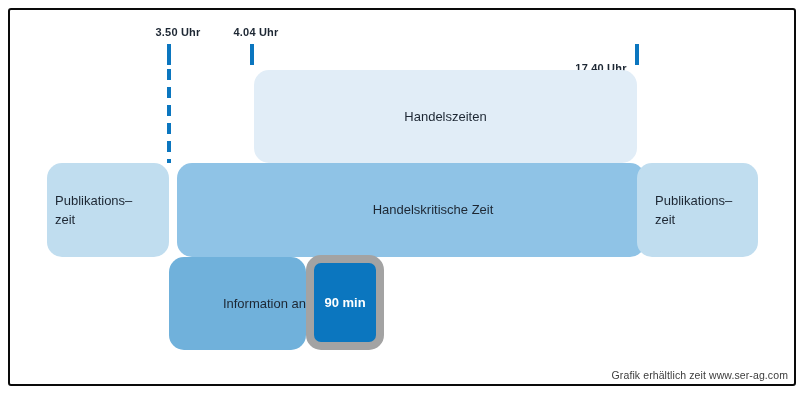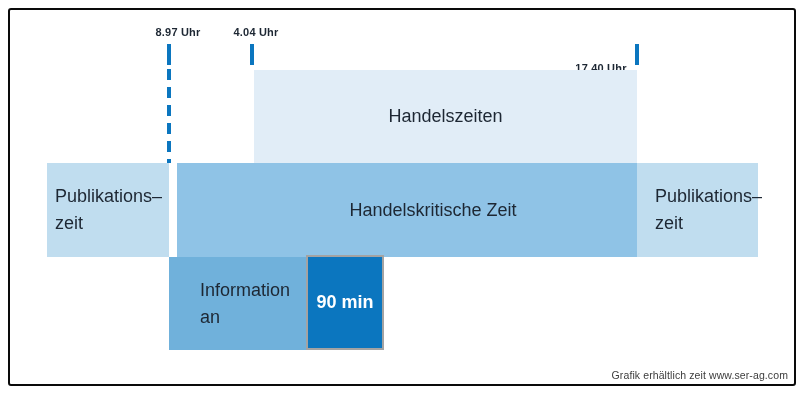--- a/index.html
+++ b/index.html
@@ -60,24 +60,25 @@
     );
   }
 
   
   .box {
     position: absolute;
     box-sizing: border-box;
     display: flex;
     align-items: center;
     justify-content: center;
-    font-size: 18px;
+    font-size: 13px;
     font-weight: 500;
     color: var(--text);
     line-height: 1.5;
+    border-radius: 15px;
   }
   #handelszeiten-box {
     left: 254px; top: 70px; width: 383px; height: 93px;
     background: var(--box-lightest);
   }
   #pubzeit-left-box {
     left: 47px; top: 163px; width: 122px; height: 94px;
     background: var(--box-light);
     justify-content: flex-start;
     padding-left: 8px;
@@ -90,27 +91,27 @@
   #handelskritische-box .shifted { transform: translateX(22px); }
   #pubzeit-right-box {
     left: 637px; top: 163px; width: 121px; height: 94px;
     background: var(--box-light);
     justify-content: flex-start;
     padding-left: 18px;
   }
   #information-box {
     left: 169px; top: 257px; width: 137px; height: 93px;
     background: var(--box-row);
-    justify-content: center;
+    justify-content: flex-end;
     padding-left: 31px;
   }
   #duration-box {
     left: 306px; top: 255px; width: 78px; height: 95px;
     background: var(--box-dark);
-    border: 2px solid #a3a3a3;
+    border: 8px solid #a3a3a3;
     color: #ffffff;
     font-weight: 600;
   }
   #publikation-box {
     left: 384px; top: 257px; width: 253px; height: 93px;
     background: var(--box-row);
   }
   .two-line { display: block; }
 
   #footer-credit {
@@ -121,21 +122,21 @@
     color: var(--footer-text);
     letter-spacing: 0.1px;
   }
 </style>
 </head>
 <body>
 
 <div id="page">
   <div id="frame"></div>
 
-  <div class="time-label" style="left:133px;">8.97 Uhr</div>
+  <div class="time-label" style="left:133px;">3.50 Uhr</div>
   <div class="time-label" style="left:211px;">4.04 Uhr</div>
   <div class="time-label" style="left:556px;margin-top:36px;">17.40 Uhr</div>
 
   <div class="tick" style="left:167px;"></div>
   <div class="tick" style="left:250px;"></div>
   <div class="tick" style="left:635px;"></div>
 
   <div class="dashed-line" style="left:167px;"></div>
 
   <div class="box" id="handelszeiten-box">

